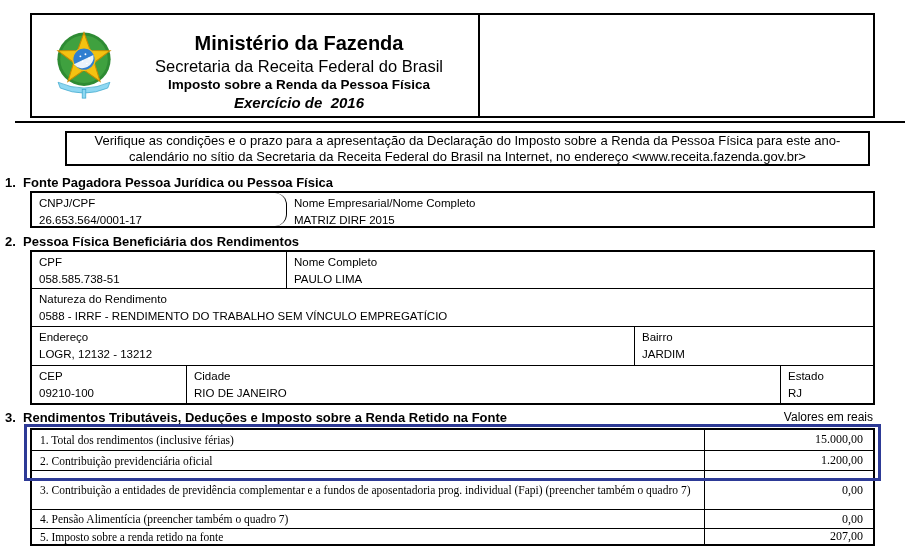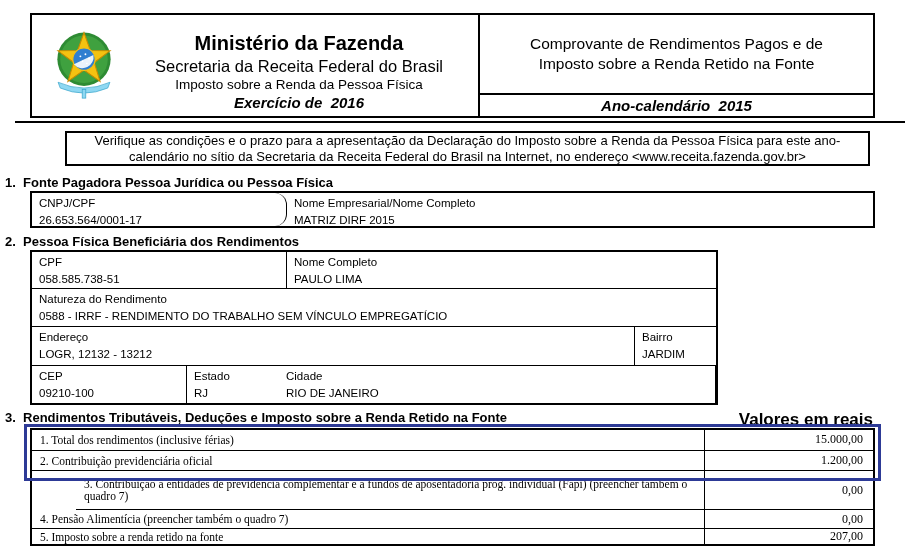--- a/index.html
+++ b/index.html
@@ -13,59 +13,59 @@
   .pre{white-space:pre-wrap;}
 
   
   .header-box{left:30px;top:13px;width:845px;height:105px;display:flex;}
   .h-left{width:448px;border-right:2px solid #000;position:relative;display:flex;box-sizing:border-box;}
   .h-logo{position:absolute;left:16px;top:4px;width:72px;height:92px;}
   .h-text{flex:1;margin-left:88px;display:flex;flex-direction:column;justify-content:space-evenly;
           align-items:center;text-align:center;padding:16px 0 4px 0;}
   .h-line1{font-size:20px;font-weight:bold;}
   .h-line2{font-size:16.5px;}
-  .h-line3{font-size:13.5px;font-weight:normal;}
+  .h-line3{font-size:13.5px;font-weight:bold;}
   .h-line4{font-size:15px;font-weight:bold;font-style:italic;}
   .h-right{flex:1;display:flex;flex-direction:column;box-sizing:border-box;}
   .h-title{flex:1;display:flex;align-items:center;justify-content:center;text-align:center;
            font-size:15.5px;padding:0 28px;line-height:20px;}
   .h-year{height:21px;border-top:2px solid #000;display:flex;align-items:center;justify-content:center;
           font-size:15px;font-weight:bold;font-style:italic;}
 
   .header-rule{left:15px;top:121px;width:890px;height:2px;background:#000;}
 
   
   .notice-box{left:65px;top:131px;width:805px;height:35px;display:flex;align-items:center;
               justify-content:center;text-align:center;font-size:13px;line-height:16px;padding:0 12px;}
 
   
   .sec-title{position:absolute;left:5px;font-size:13px;font-weight:bold;}
   .s1-title{top:175px;}
   .s2-title{top:234px;}
   .s3-head{position:absolute;left:5px;top:410px;width:868px;display:flex;justify-content:space-between;}
-  .s3-note{font-size:17px;font-weight:bold;text-align:right;}
+  .s3-note{font-size:12px;font-weight:normal;text-align:right;}
 
   
   .s1-box{left:30px;top:191px;width:845px;height:37px;display:flex;}
-  .s2-box{left:30px;top:250px;width:688px;height:155px;display:flex;flex-direction:column;}
+  .s2-box{left:30px;top:250px;width:845px;height:155px;display:flex;flex-direction:column;}
   .frow{display:flex;box-sizing:border-box;}
   .bb{border-bottom:1px solid #000;}
   .br{border-right:1px solid #000;}
   .cell{position:relative;box-sizing:border-box;}
   .cell-label{position:absolute;top:4px;left:7px;font-size:11.5px;}
   .cell-value{position:absolute;top:21px;left:7px;font-size:11.5px;}
 
   
   .s3-table{left:30px;top:428px;width:845px;height:118px;display:flex;flex-direction:column;}
   .t-row{display:flex;box-sizing:border-box;font-family:Liberation Serif, serif;}
   .t-label{flex:1;border-right:1px solid #000;display:flex;align-items:center;
            padding-left:8px;font-size:11.5px;box-sizing:border-box;}
   .t-value{width:168px;display:flex;align-items:center;justify-content:flex-end;
            padding-right:10px;font-size:12px;box-sizing:border-box;}
-  .r1{height:24px;}.r2{height:24px;}.r3{height:45px;margin-left:44px;}.r4{height:22px;}.r5{height:17px;}
+  .r1{height:24px;}.r2{height:24px;}.r3{height:45px;}.r4{height:22px;}.r5{height:17px;}
 
   .highlight{position:absolute;left:24px;top:424px;width:857px;height:57px;
              border:3px solid #2d3a96;box-sizing:border-box;pointer-events:none;background:transparent;}
 </style>
 </head>
 <body>
 
 <div class="box header-box">
   <div class="h-left">
     <svg class="h-logo" viewBox="0 0 100 100" aria-hidden="true">
@@ -81,24 +81,20 @@
       <circle cx="54" cy="48" r="1.1" fill="#fff"></circle>
       <path d="M14 74 Q50 90 86 74 L83 82 Q50 96 17 82 Z" fill="#8fd8f2" stroke="#3aa6cc" stroke-width="1"></path>
       <rect x="47.5" y="84" width="5" height="12" fill="#8fd8f2" stroke="#3aa6cc" stroke-width="1"></rect>
     </svg>
     <div class="h-text">
       <div class="h-line1">Ministério da Fazenda</div>
       <div class="h-line2">Secretaria da Receita Federal do Brasil</div>
       <div class="h-line3">Imposto sobre a Renda da Pessoa Física</div>
       <div class="h-line4 pre">Exercício de  2016</div>
     </div>
-  </div>
-  <div class="h-right">
-    <div class="h-title">Comprovante de Rendimentos Pagos e de Imposto sobre a Renda Retido na Fonte</div>
-    <div class="h-year pre">Ano-calendário  2015</div>
   </div>
 </div>
 <div class="abs header-rule"></div>
 
 <div class="box notice-box">
   <span>Verifique as condições e o prazo para a apresentação da Declaração do Imposto sobre a Renda da Pessoa Física para este ano-calendário no sítio da Secretaria da Receita Federal do Brasil na Internet, no endereço &lt;www.receita.fazenda.gov.br&gt;</span>
 </div>
 
 <div class="sec-title s1-title pre">1.  Fonte Pagadora Pessoa Jurídica ou Pessoa Física</div>
 <div class="box s1-box">
@@ -138,27 +134,27 @@
     <div class="cell" style="flex:1;">
       <div class="cell-label">Bairro</div>
       <div class="cell-value">JARDIM</div>
     </div>
   </div>
   <div class="frow" style="flex:1;">
     <div class="cell br" style="width:155px;">
       <div class="cell-label">CEP</div>
       <div class="cell-value">09210-100</div>
     </div>
+    <div class="cell br" style="flex:1;">
+      <div class="cell-label">Cidade</div>
+      <div class="cell-value">RIO DE JANEIRO</div>
+    </div>
     <div class="cell" style="width:92px;">
       <div class="cell-label">Estado</div>
       <div class="cell-value">RJ</div>
-    </div>
-    <div class="cell br" style="flex:1;">
-      <div class="cell-label">Cidade</div>
-      <div class="cell-value">RIO DE JANEIRO</div>
     </div>
   </div>
 </div>
 
 <div class="s3-head">
   <div class="pre" style="font-size:13px;font-weight:bold;">3.  Rendimentos Tributáveis, Deduções e Imposto sobre a Renda Retido na Fonte</div>
   <div class="s3-note">Valores em reais</div>
 </div>
 
 <div class="box s3-table">

